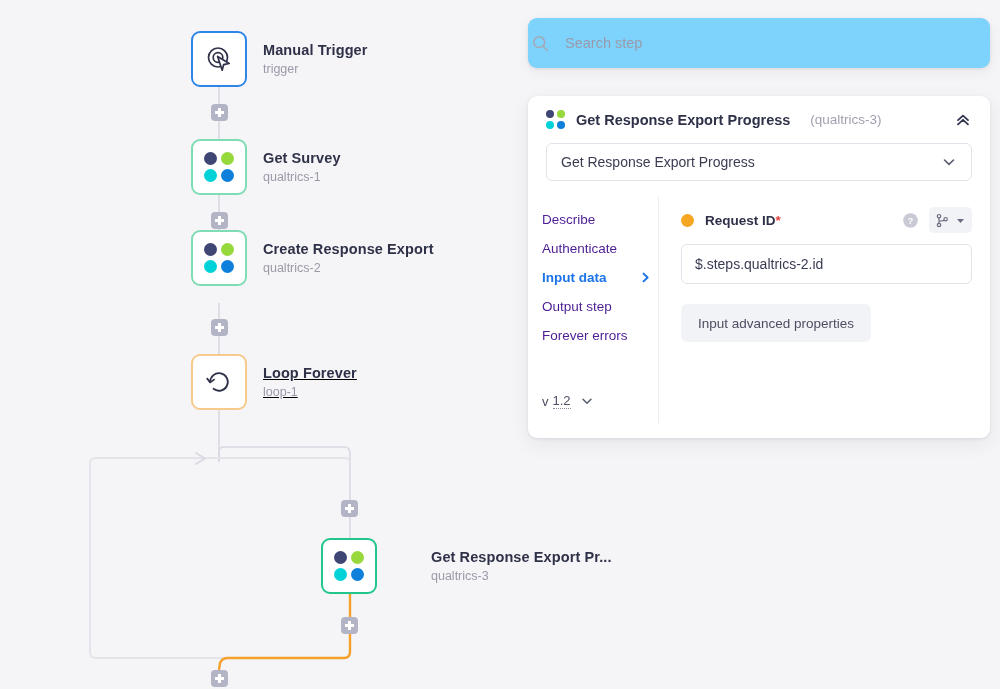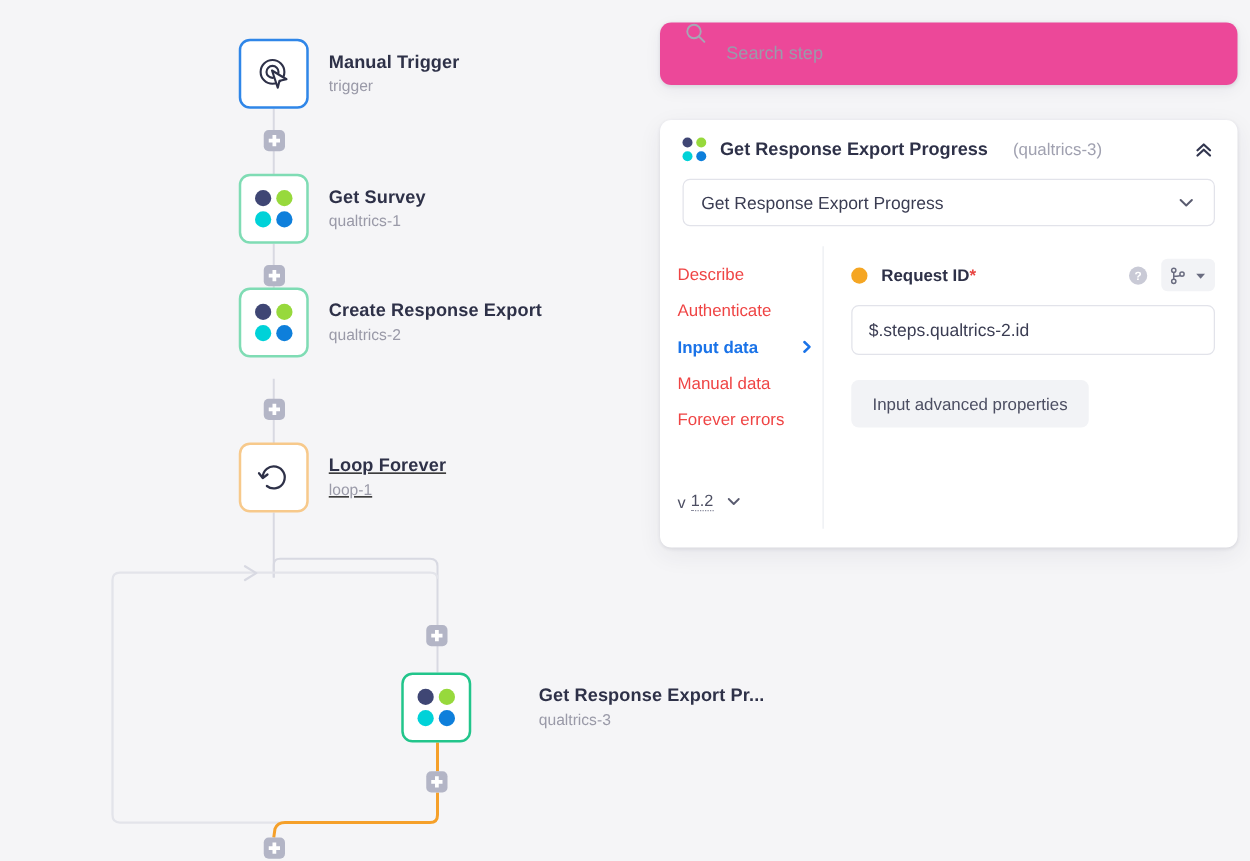--- a/index.html
+++ b/index.html
@@ -53,23 +53,23 @@
     position: absolute; width: 17px; height: 17px; border-radius: 4px;
     background: #b3b5c6; display: flex; align-items: center; justify-content: center;
   }
   .plus::before, .plus::after { content: ""; position: absolute; background: #ffffff; }
   .plus::before { width: 9px; height: 2.4px; }
   .plus::after  { width: 2.4px; height: 9px; }
 
   
   #search-card {
     position: absolute; left: 528px; top: 18px; width: 462px; height: 50px;
-    background: #ec4899; border-radius: 9px;
+    background: #7dd3fc; border-radius: 9px;
     box-shadow: 0 1px 3px rgba(40,42,66,.10), 0 4px 14px rgba(40,42,66,.06);
-    display: flex; padding: 0 20px;
+    display: flex; align-items: center; padding: 0 4px;
   }
   #search-input {
     border: 0; outline: none; background: transparent; margin-left: 14px;
     font-family: "Liberation Sans", sans-serif; font-size: 14.5px; color: #3a3c52;
     width: 380px;
   }
   #search-input::placeholder { color: #9a9aab; }
 
   #step-card {
     position: absolute; left: 528px; top: 96px; width: 462px; height: 342px;
@@ -91,21 +91,21 @@
   }
   #step-select .val { font-size: 14px; color: #3a3c52; }
   #step-select .caret { margin-left: auto; line-height: 0; }
 
   #step-body { display: flex; margin-top: 16px; height: 226px; }
   #tabs {
     width: 131px; flex: 0 0 131px; border-right: 1px solid #eceef2;
     padding: 8px 0 0 14px; display: flex; flex-direction: column; position: relative;
   }
   .tab {
-    font-size: 13.5px; color: #ef4444; padding: 7px 0; cursor: pointer;
+    font-size: 13.5px; color: #4c1d95; padding: 7px 0; cursor: pointer;
     display: flex; align-items: center; width: 110px;
   }
   .tab.active { color: #1a73e8; font-weight: bold; }
   .tab .tab-caret { margin-left: auto; line-height: 0; }
   #version {
     margin-top: auto; margin-bottom: 14px; display: flex; align-items: center;
     font-size: 13px; color: #4c4e62; cursor: pointer;
   }
   #version .vnum { border-bottom: 1px dotted #8b8d9e; }
   #version .caret { margin-left: 9px; line-height: 0; }
@@ -289,21 +289,21 @@
         </div>
         <div class="tab active">
           <span>Input data</span>
           <span class="tab-caret">
             <svg width="13" height="13" viewBox="0 0 13 13">
               <path d="M4.5,2.6 L8.6,6.5 L4.5,10.4" fill="none" stroke="#1a73e8" stroke-width="2" stroke-linecap="round" stroke-linejoin="round"></path>
             </svg>
           </span>
         </div>
         <div class="tab">
-          <span>Manual data</span>
+          <span>Output step</span>
         </div>
         <div class="tab">
           <span>Forever errors</span>
         </div>
 
         <div id="version">
           <span>v</span>
           <span class="vnum" style="margin-left:4px;">1.2</span>
           <span class="caret">
             <svg width="14" height="14" viewBox="0 0 14 14">

